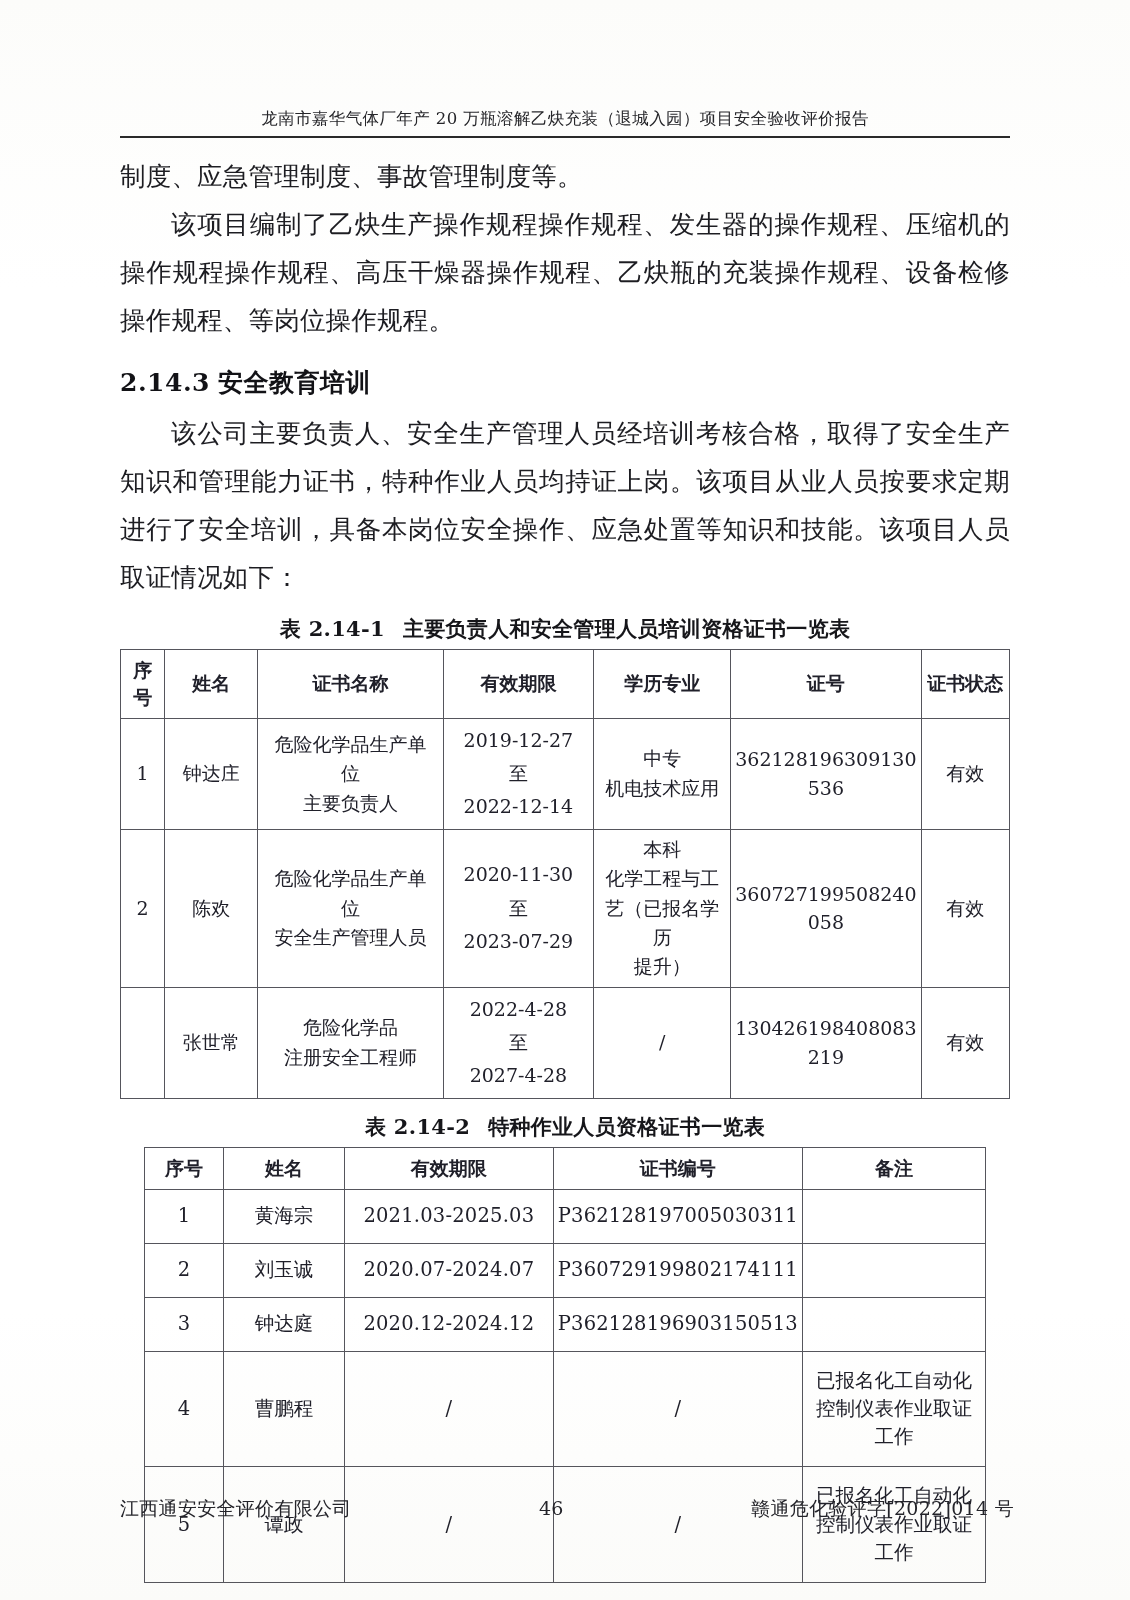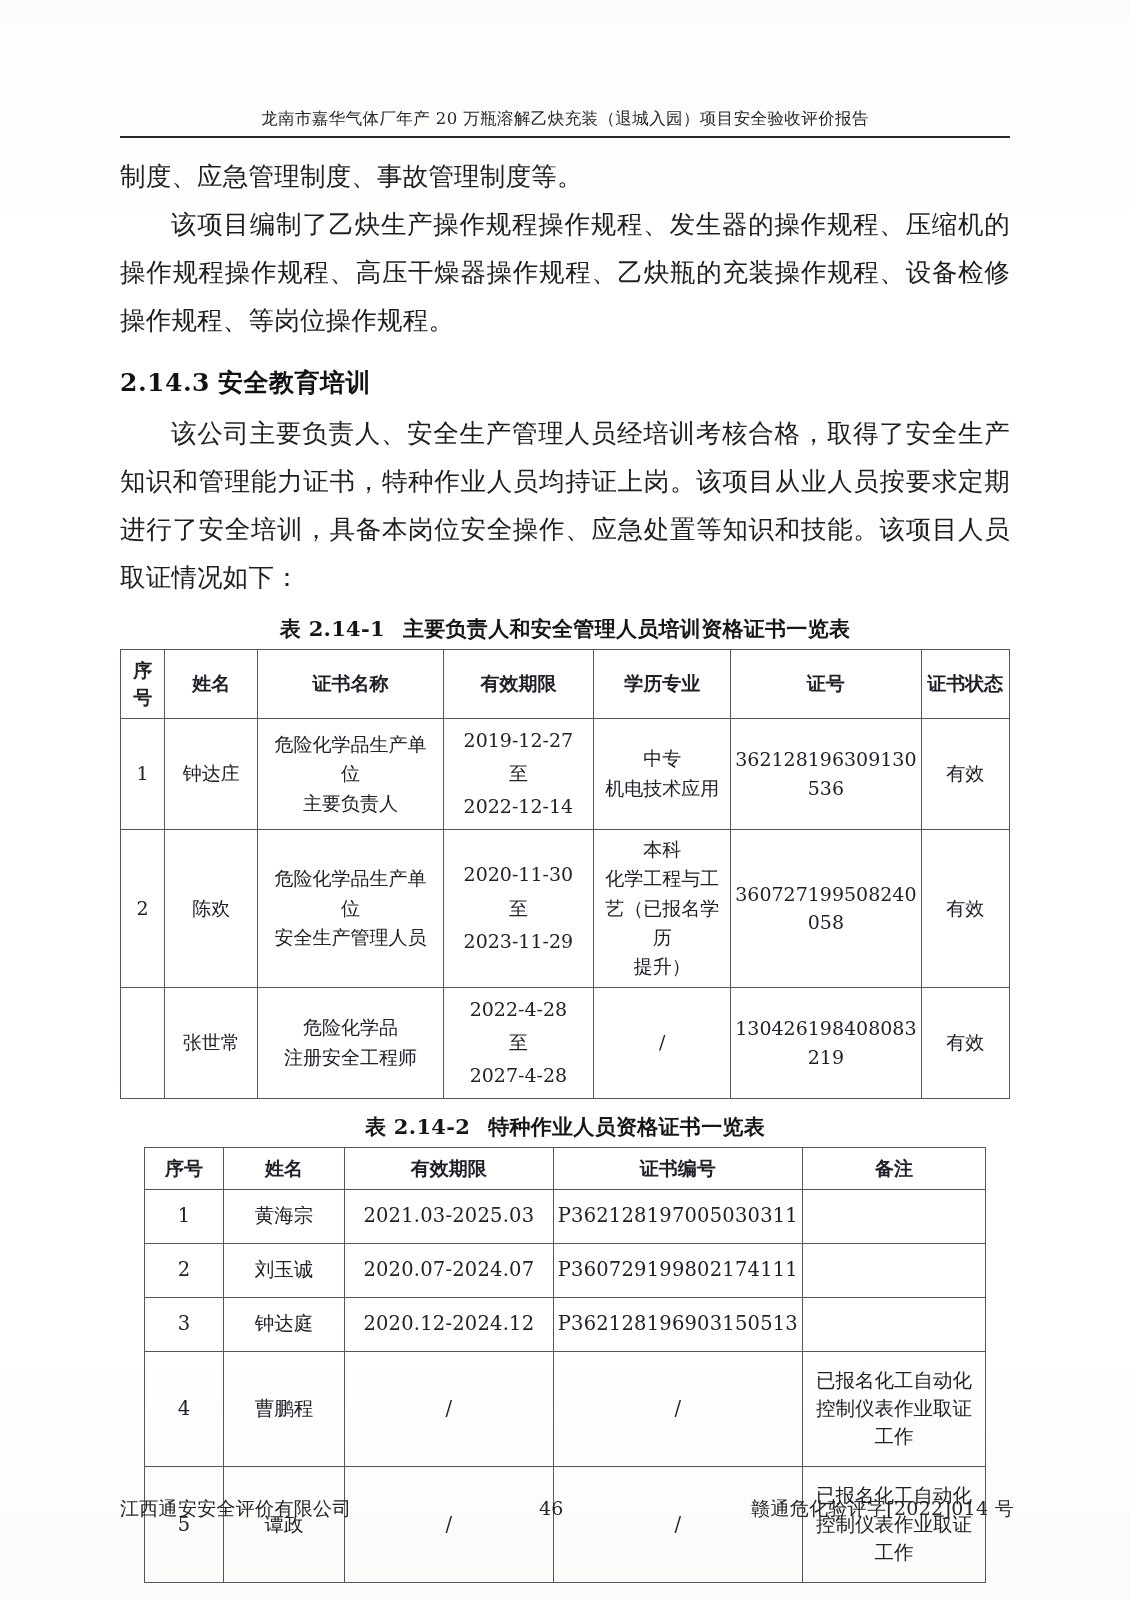--- a/index.html
+++ b/index.html
@@ -227,21 +227,21 @@
         <td>2</td>
         <td>陈欢</td>
         <td class="cert-cell">
           <div>危险化学品生产单</div>
           <div>位</div>
           <div>安全生产管理人员</div>
         </td>
         <td class="valid-cell">
           <div>2020-11-30</div>
           <div>至</div>
-          <div>2023-11-29</div>
+          <div>2023-07-29</div>
         </td>
         <td class="edu-cell">
           <div>本科</div>
           <div>化学工程与工</div>
           <div>艺（已报名学历</div>
           <div>提升）</div>
         </td>
         <td class="num-cell">
           <div>360727199508240</div>
           <div>058</div>

